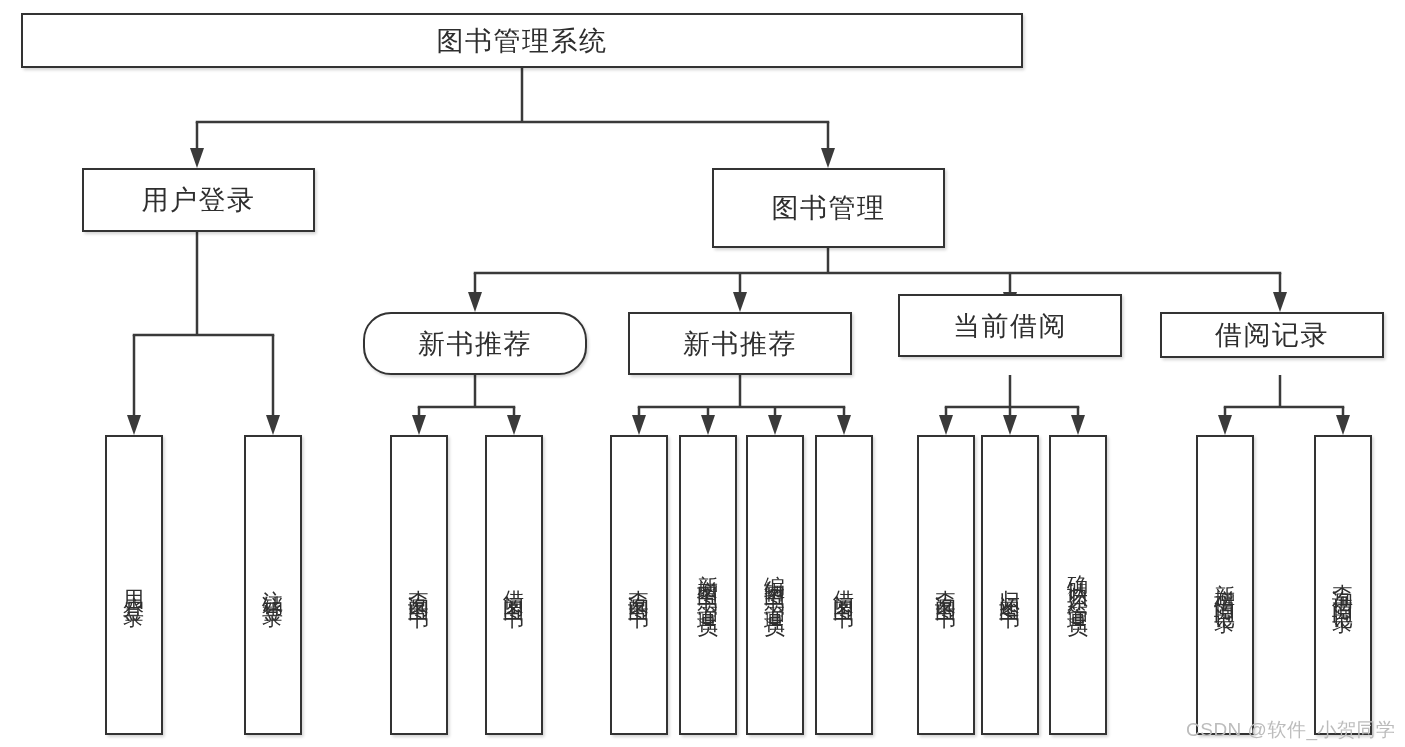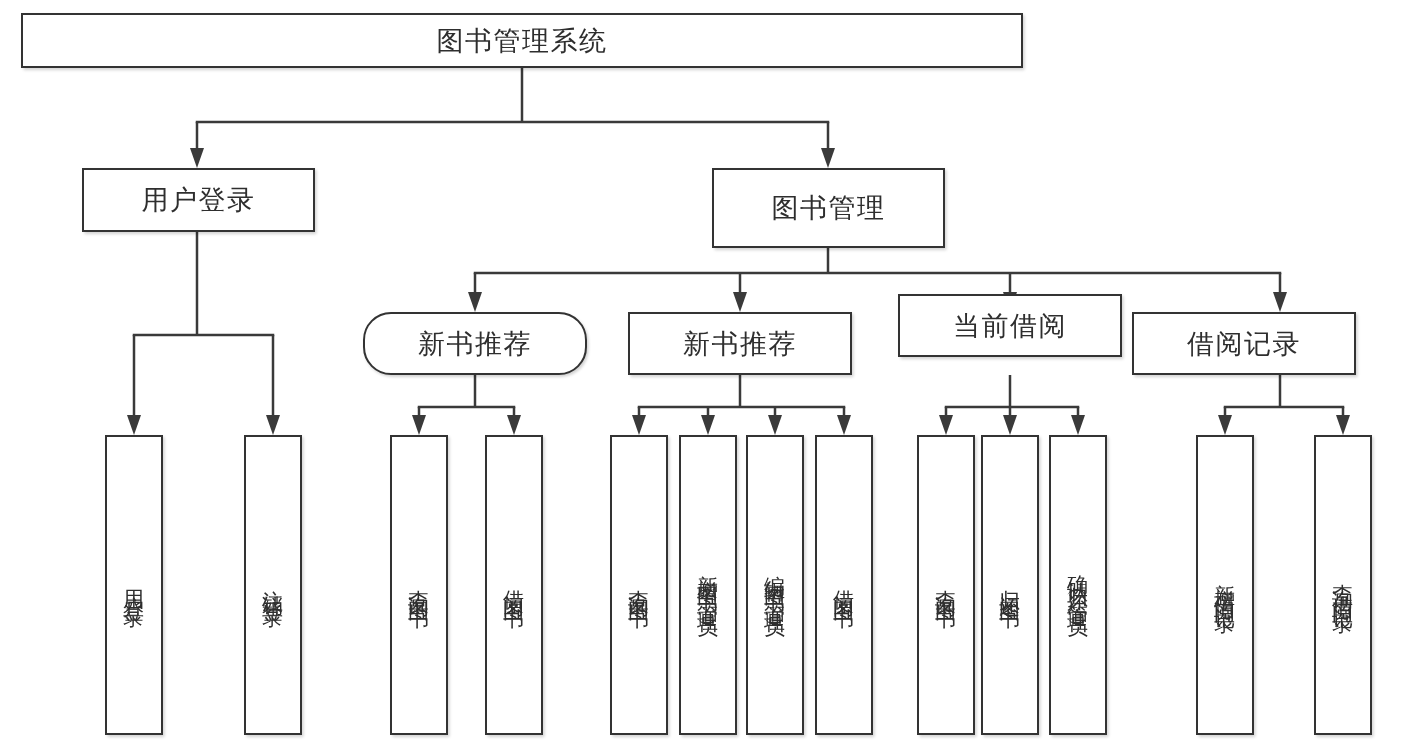--- a/index.html
+++ b/index.html
@@ -106,33 +106,34 @@
   </svg>
 
   <div class="hbox" style="left:21px;top:13px;width:1002px;height:55px;">图书管理系统</div>
 
   <div class="hbox" style="left:82px;top:168px;width:233px;height:64px;">用户登录</div>
   <div class="hbox" style="left:712px;top:168px;width:233px;height:80px;">图书管理</div>
 
   <div class="hbox" style="left:363px;top:312px;width:224px;height:63px;border-radius:28px;">新书推荐</div>
   <div class="hbox" style="left:628px;top:312px;width:224px;height:63px;">新书推荐</div>
   <div class="hbox" style="left:898px;top:294px;width:224px;height:63px;">当前借阅</div>
-  <div class="hbox" style="left:1132px;top:312px;width:224px;height:63px;">借阅记录</div>
+  <div class="hbox" style="left:1160px;top:312px;width:224px;height:46px;">借阅记录</div>
 
   <div class="vbox" style="left:105px;top:435px;width:58px;height:300px;">用户登录</div>
   <div class="vbox" style="left:244px;top:435px;width:58px;height:300px;">注销登录</div>
 
   <div class="vbox" style="left:390px;top:435px;width:58px;height:300px;">查询图书</div>
   <div class="vbox" style="left:485px;top:435px;width:58px;height:300px;">借阅图书</div>
 
   <div class="vbox" style="left:610px;top:435px;width:58px;height:300px;">查询图书</div>
   <div class="vbox" style="left:679px;top:435px;width:58px;height:300px;">新增图书（管理员）</div>
   <div class="vbox" style="left:746px;top:435px;width:58px;height:300px;">编辑图书（管理员）</div>
   <div class="vbox" style="left:815px;top:435px;width:58px;height:300px;">借阅图书</div>
 
   <div class="vbox" style="left:917px;top:435px;width:58px;height:300px;">查询图书</div>
   <div class="vbox" style="left:981px;top:435px;width:58px;height:300px;">归还图书</div>
   <div class="vbox" style="left:1049px;top:435px;width:58px;height:300px;">确认归还（管理员）</div>
 
   <div class="vbox" style="left:1196px;top:435px;width:58px;height:300px;">新增借阅记录</div>
   <div class="vbox" style="left:1314px;top:435px;width:58px;height:300px;">查询借阅记录</div>
 
+  <div id="watermark">CSDN @软件_小贺同学</div>
 </div>
 
 </body></html>

